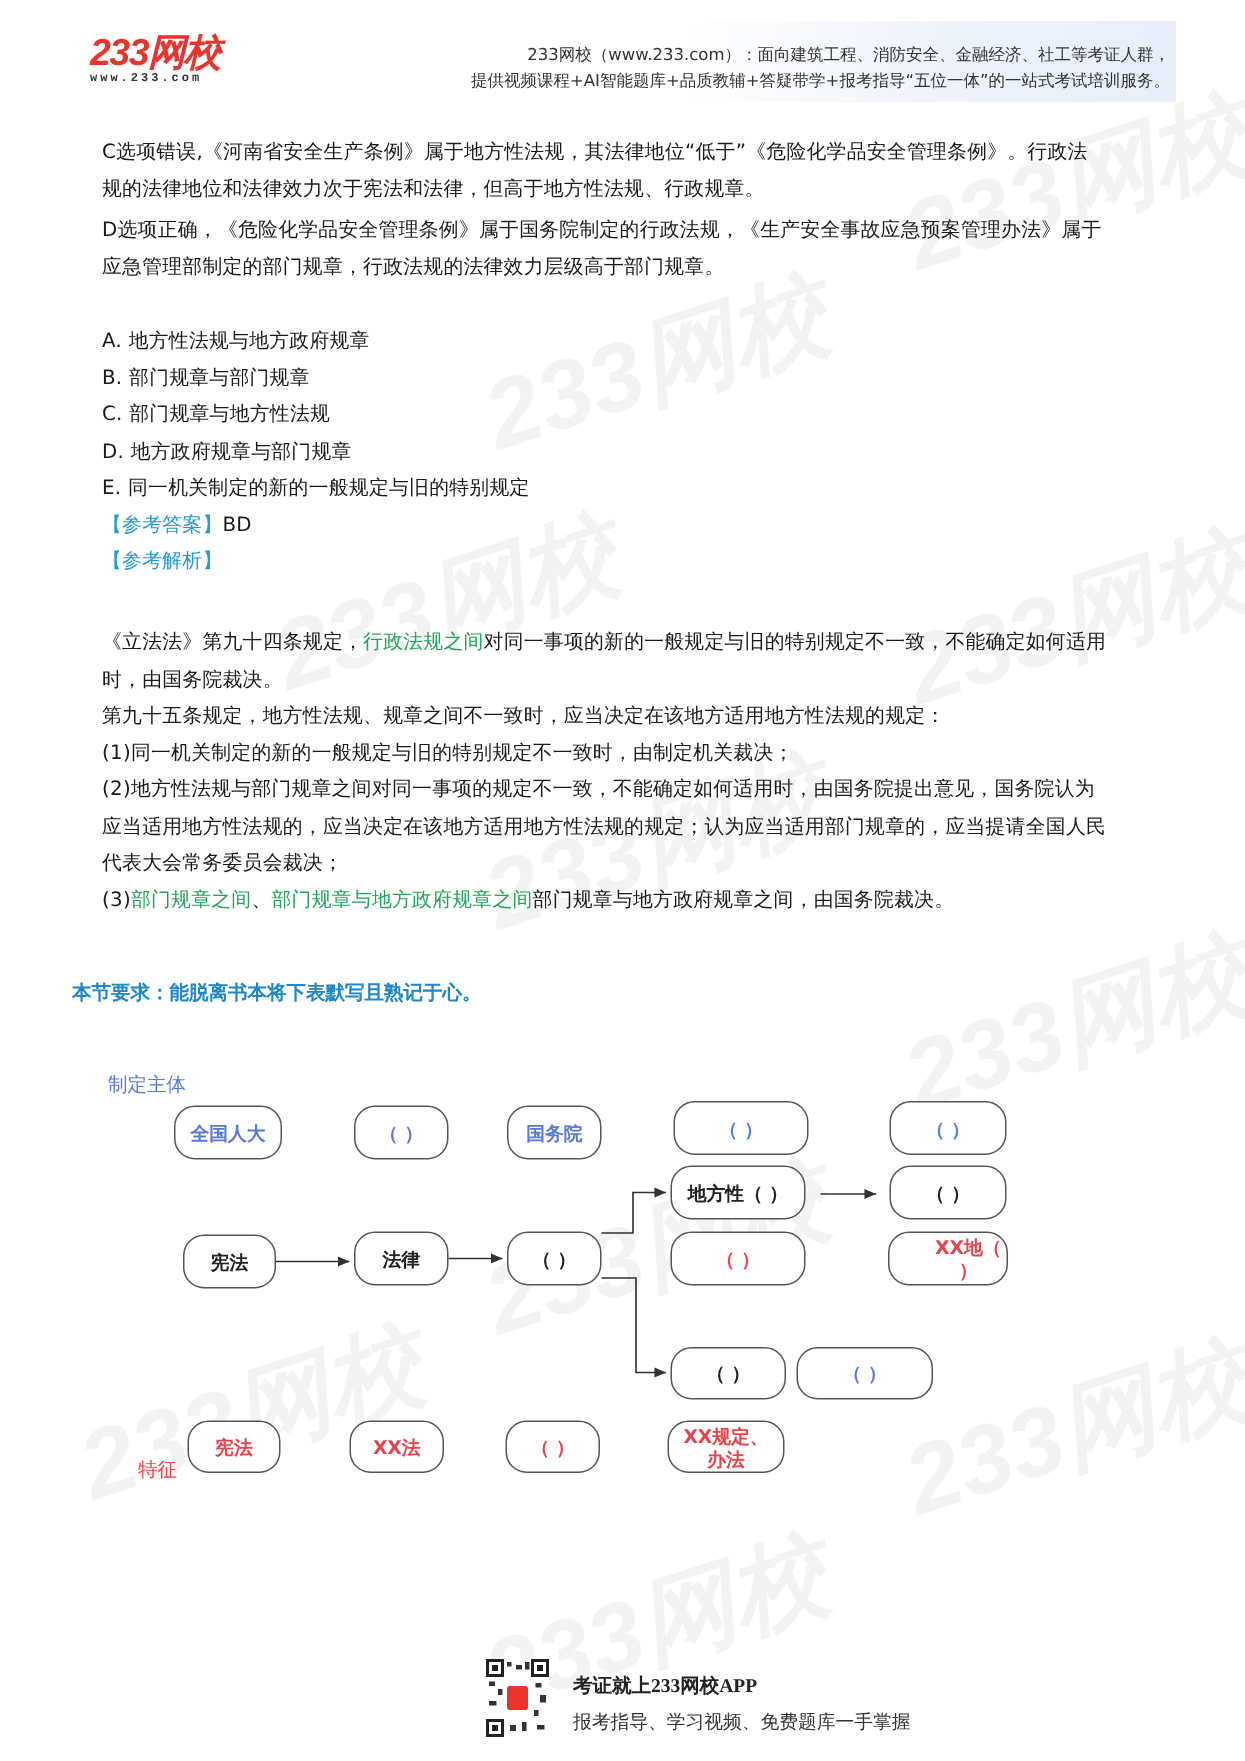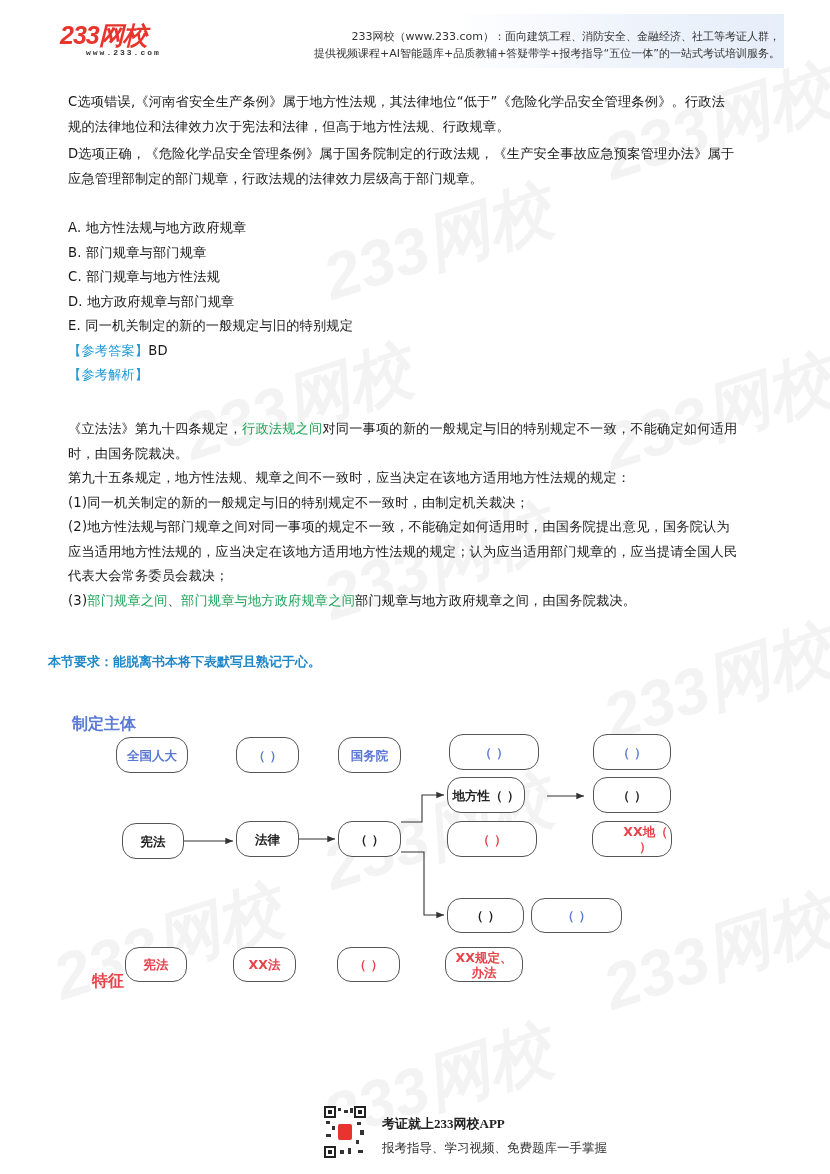--- a/index.html
+++ b/index.html
@@ -6,31 +6,31 @@
   html, body { width: 830px; height: 1174px; background: #ffffff; overflow: hidden; }
   body { position: relative; font-family: "DejaVu Sans", "Liberation Sans", sans-serif; color: #1a1a1a; }
 
   
   .header { position: absolute; left: 44px; top: 14px; width: 740px; height: 54px;
     background: linear-gradient(90deg, #ffffff 0%, #ffffff 55%, #eef3fb 80%, #e6eefa 100%); }
   .logo { position: absolute; left: 16px; top: 8px; width: 120px; height: 42px; }
   .logo-main { font-family: "Liberation Sans", sans-serif; font-weight: bold; font-style: italic;
     font-size: 25px; color: #e8342c; letter-spacing: -1px; line-height: 26px; }
   .logo-sub { font-family: "Liberation Mono", monospace; font-size: 8px; color: #333; letter-spacing: 2px;
-    margin-left: 26px; line-height: 10px; font-weight: bold; }
+    margin-left: 0; line-height: 10px; font-weight: bold; }
   .header-text { position: absolute; right: 4px; top: 14px; text-align: right; font-size: 11px; line-height: 17px; color: #333; }
 
   
   .p { position: absolute; left: 48px; width: 735px; font-size: 13.2px; line-height: 24.5px; color: #1a1a1a; letter-spacing: 0.2px; margin-left: 20px; }
   .blue { color: #1e9ad6; }
   .green { color: #21a55a; }
   .section-req { position: absolute; left: 48px; top: 653px; font-size: 13px; font-weight: bold; color: #1e88c8; }
 
   
-  .lbl { position: absolute; font-size: 16px; font-weight: bold; }
+  .lbl { position: absolute; font-size: 13px; font-weight: normal; }
   .lbl-blue { color: #5b79d6; }
   .lbl-red { color: #e8434a; }
   .box { position: absolute; border: 1.3px solid #555; border-radius: 14px; background: #fff;
     display: flex; align-items: center; justify-content: center; font-size: 12.5px; font-weight: bold; text-align: center; line-height: 15px; }
   .c-blue { color: #5b79d6; }
   .c-red { color: #e8434a; }
   .c-dark { color: #222; }
   svg.lines { position: absolute; left: 0; top: 0; width: 830px; height: 1174px; pointer-events: none; }
 
   
@@ -112,21 +112,21 @@
 
 <div class="box c-blue" style="left:116px;top:737px;width:72px;height:36px;">全国人大</div>
 <div class="box c-blue" style="left:236px;top:737px;width:63px;height:36px;">（ ）</div>
 <div class="box c-blue" style="left:338px;top:737px;width:63px;height:36px;">国务院</div>
 <div class="box c-blue" style="left:449px;top:734px;width:90px;height:36px;">（ ）</div>
 <div class="box c-blue" style="left:593px;top:734px;width:78px;height:36px;">（ ）</div>
 
 <div class="box c-dark" style="left:122px;top:823px;width:62px;height:36px;">宪法</div>
 <div class="box c-dark" style="left:236px;top:821px;width:63px;height:36px;">法律</div>
 <div class="box c-dark" style="left:338px;top:821px;width:63px;height:36px;">（ ）</div>
-<div class="box c-dark" style="left:447px;top:777px;width:78px;height:36px;">地方性（ ）</div>
+<div class="box c-dark" style="left:447px;top:777px;width:90px;height:36px;">地方性（ ）</div>
 <div class="box c-dark" style="left:593px;top:777px;width:78px;height:36px;">（ ）</div>
 <div class="box c-red" style="left:447px;top:821px;width:90px;height:36px;">（ ）</div>
 <div class="box c-red" style="left:592px;top:821px;width:80px;height:36px;padding-left:27px;">XX地（ ）</div>
 <div class="box c-dark" style="left:447px;top:898px;width:77px;height:35px;">（ ）</div>
 <div class="box c-blue" style="left:531px;top:898px;width:91px;height:35px;">（ ）</div>
 
 <div class="lbl lbl-red" style="left:92px;top:927px;margin-top:44px;">特征</div>
 
 <div class="box c-red" style="left:125px;top:947px;width:62px;height:35px;">宪法</div>
 <div class="box c-red" style="left:233px;top:947px;width:63px;height:35px;">XX法</div>

